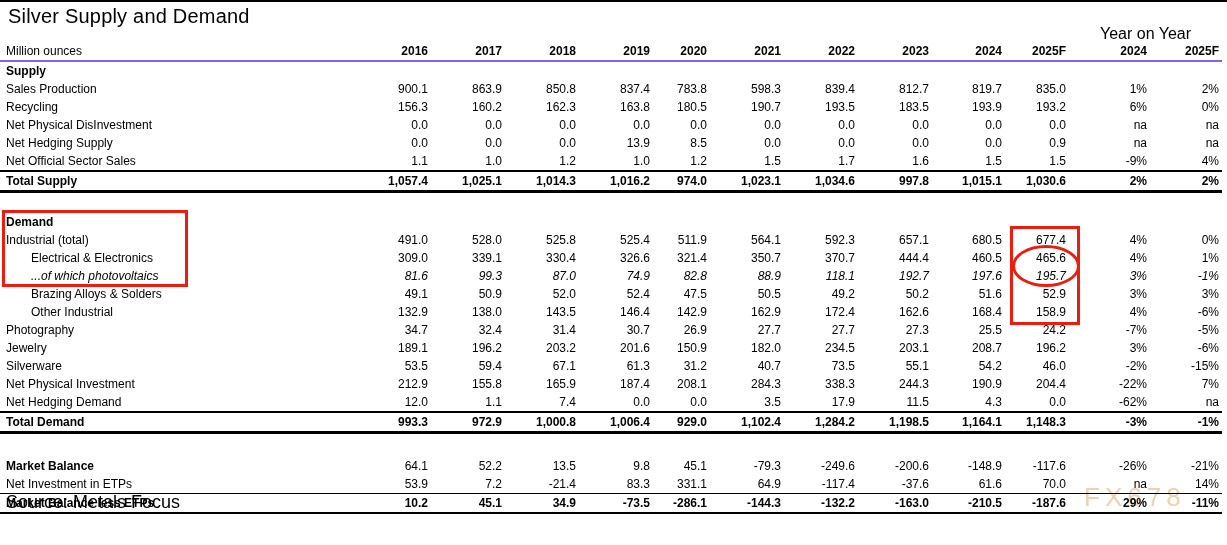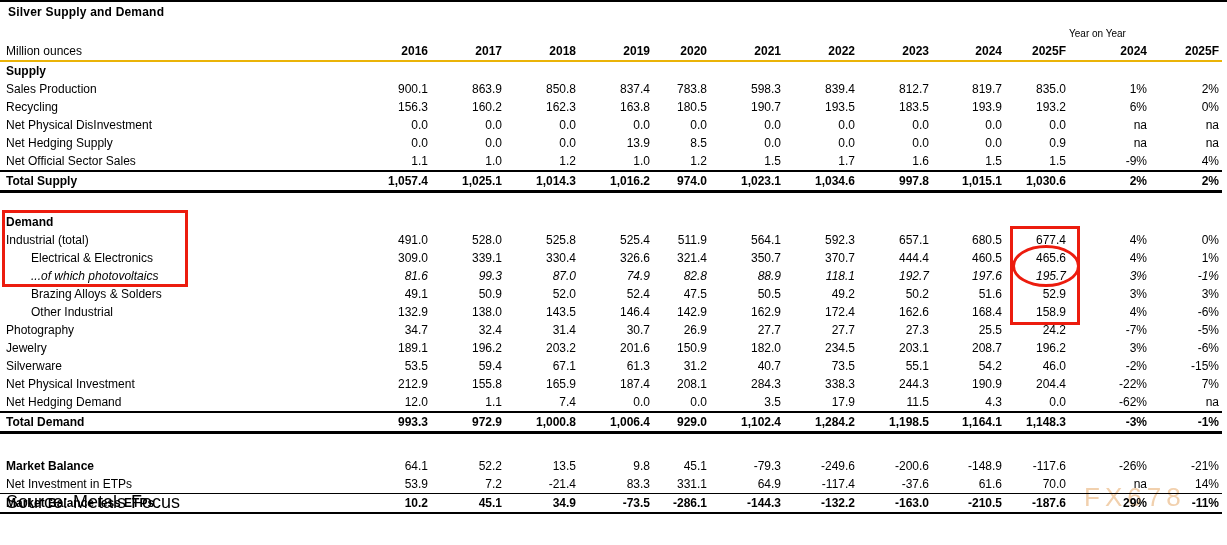--- a/index.html
+++ b/index.html
@@ -1,28 +1,28 @@
 <!DOCTYPE html>
 <html style="--red: #ec1c0e; --wm: #f0cba4;"><head>
 <meta charset="utf-8">
 <style>
   html,body{margin:0;padding:0;background:#fff;}
   #page{position:relative;width:1227px;height:545px;background:#fff;
         font-family:"Liberation Sans","DejaVu Sans",sans-serif;color:#000;overflow:hidden;}
   #top-rule{position:absolute;left:0;top:0;width:1227px;height:2px;background:#000;}
-  #title{position:absolute;left:8px;top:5px;font-size:12px;font-weight:bold;letter-spacing:0.2px;}
+  #title{position:absolute;left:8px;top:5px;font-size:20px;font-weight:normal;letter-spacing:0.2px;}
   #tablewrap{position:absolute;left:0;top:26px;width:1227px;}
   table{border-collapse:collapse;table-layout:fixed;width:1222px;font-size:12px;}
   td{padding:0;margin:0;height:18px;line-height:18px;white-space:nowrap;overflow:visible;}
   td.lbl{text-align:left;padding-left:6px;}
   td.ind{padding-left:31px;}
   td.num{text-align:right;padding-right:3px;}
   td.it{font-style:italic;}
-  tr.hdr-group td{height:16px;line-height:16px;text-align:left;font-size:10px;}
-  tr.hdr-years td{font-weight:bold;border-bottom:2px solid #eab308;margin-left:44px;}
+  tr.hdr-group td{height:16px;line-height:16px;text-align:center;font-size:16px;}
+  tr.hdr-years td{font-weight:bold;border-bottom:2px solid #8b5cf6;margin-left:44px;}
   tr.hdr-years td.units{font-weight:normal;}
   tr.row-section td.lbl{font-weight:bold;}
   tr.row-labelbold td.lbl{font-weight:bold;margin-top:8px;}
   tr.row-total td{font-weight:bold;border-top:2px solid #000;border-bottom:3px solid #000;}
   tr.row-total2 td{font-weight:bold;border-top:1px solid #000;border-bottom:2px solid #000;}
   tr.row-price td{border-bottom:2px solid #000;}
   tr.spacer-row td{border:none;}
   #source{position:absolute;left:6px;top:492px;font-size:18px;}
   
   .ann{position:absolute;border:3px solid var(--red,#ec1c0e);pointer-events:none;background:transparent;}

